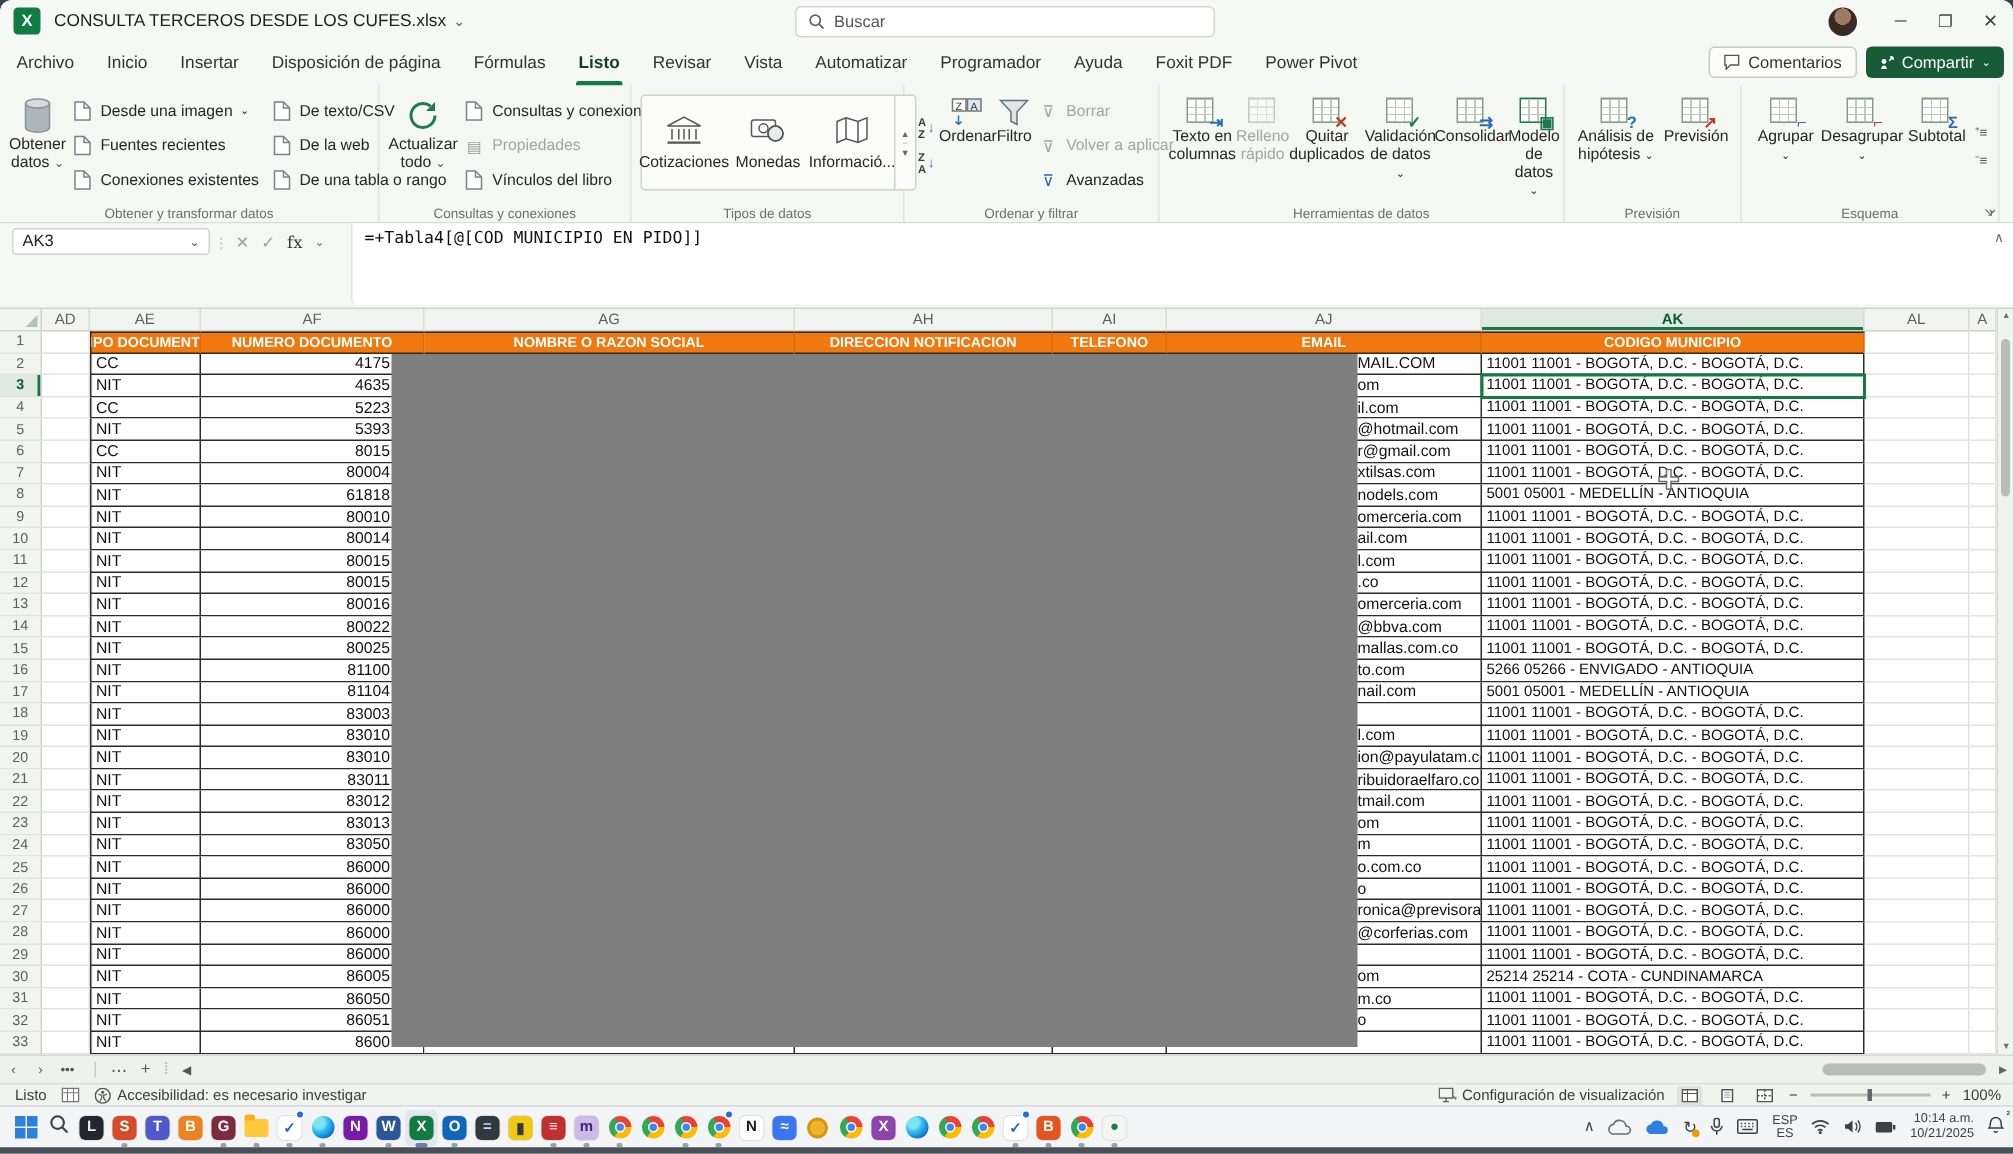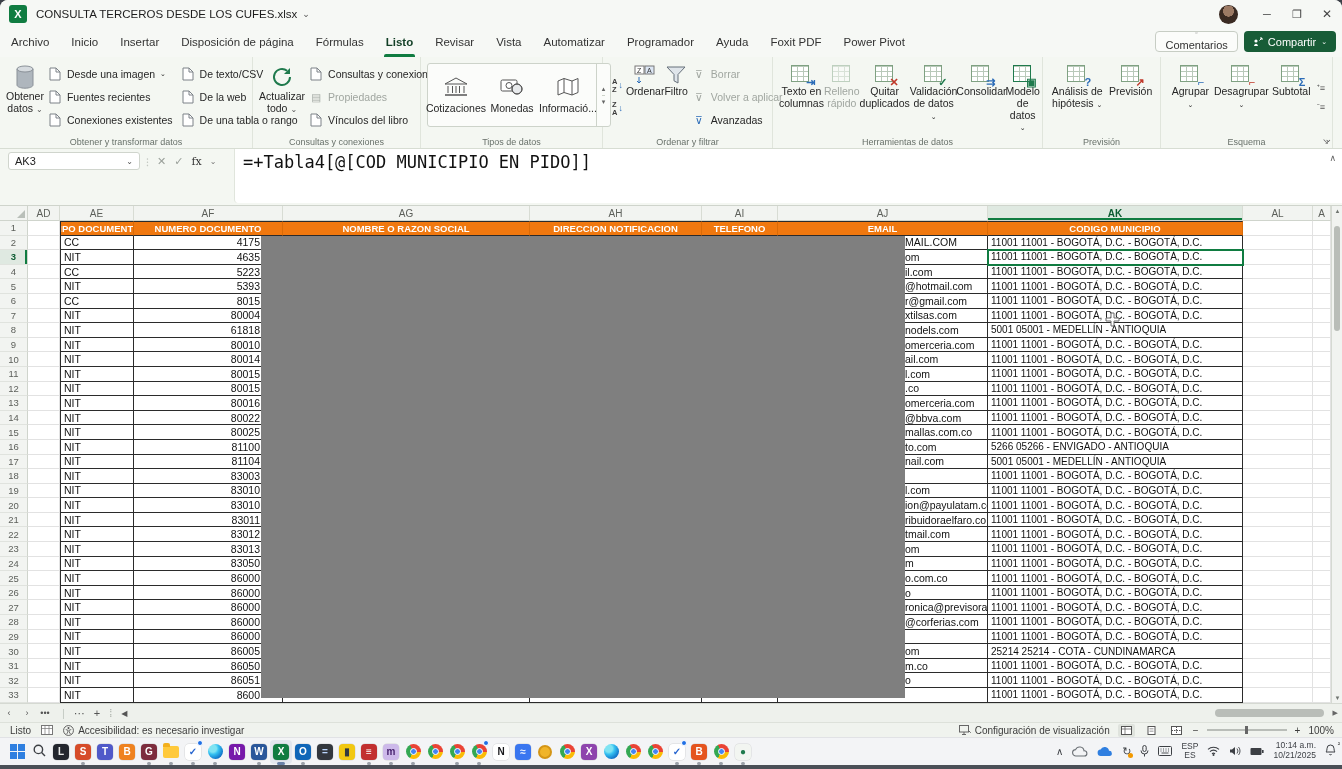--- a/index.html
+++ b/index.html
@@ -19,21 +19,21 @@
   .avatar { width:19px; height:19px; border-radius:50%; background:radial-gradient(circle at 50% 32%, #9c7a64 0 34%, #3a2a22 35% 100%); margin-right:14px; }
   .wbtn { width:30px; height:28px; display:flex; align-items:center; justify-content:center; font-size:11px; color:#444; }
   .wbtn.close { font-size:12px; }
 
   
   .ribbontabs { position:absolute; left:0; top:28px; width:100%; height:29px; background:#f6f8f5; display:flex; align-items:center; }
   .rtab { padding:0 11px; font-size:11.5px; color:#333; height:29px; line-height:29px; position:relative; white-space:nowrap; }
   .rtab.active { font-weight:bold; color:#123f26; }
   .rtab.active::after { content:""; position:absolute; left:9px; right:9px; bottom:0; height:3px; background:#107c41; border-radius:2px 2px 0 0; }
   .tabrow-right { position:absolute; right:6px; top:31px; display:flex; gap:6px; }
-  .comments-btn { height:21px; border:1px solid #c7cdc4; border-radius:4px; background:#fbfcfa; display:flex; align-items:center; gap:5px; padding:0 9px; font-size:11px; color:#333;flex-direction:column; }
+  .comments-btn { height:21px; border:1px solid #c7cdc4; border-radius:4px; background:#fbfcfa; display:flex; align-items:center; gap:5px; padding:0 9px; font-size:11px; color:#333; }
   .share-btn { height:21px; border-radius:4px; background:#185c37; color:#fff; display:flex; align-items:center; gap:5px; padding:0 9px; font-size:11px; }
 
   
   .ribbon { position:absolute; left:0; top:57px; width:100%; height:92px; background:#f4f7f2; border-bottom:1px solid #d7ddd3; display:flex; }
   .rgroup { position:relative; height:100%; border-right:1px solid #e0e5dc; padding:4px 4px 14px 6px; flex:none; }
   .rg-label { position:absolute; bottom:1px; left:0; right:0; text-align:center; font-size:9px; color:#68716a; white-space:nowrap; }
   .rg-content { display:flex; height:72px; align-items:stretch; }
   .bigbtn { width:52px; display:flex; flex-direction:column; align-items:center; justify-content:flex-start; padding-top:3px; text-align:center; font-size:10.5px; color:#262626; line-height:1.15; }
   .bigbtn .chev { font-size:8px; color:#555; }
   .smallcol { display:flex; flex-direction:column; justify-content:space-between; padding:3px 4px; }
@@ -59,21 +59,21 @@
   .ribbon-collapse { position:absolute; right:10px; bottom:4px; font-size:9px; color:#555; }
 
   
   .fbar { position:absolute; left:0; top:149px; width:100%; height:57px; background:#f4f7f2; border-bottom:1px solid #cfd4cc; }
   .namebox { position:absolute; left:8px; top:3px; width:132px; height:18px; background:#fff; border:1px solid #d0d5cd; border-radius:3px; font-size:11px; display:flex; align-items:center; padding:0 6px; justify-content:space-between; color:#222; }
   .namebox .chev { font-size:8px; color:#555; }
   .fb-ctrls { position:absolute; left:146px; top:3px; height:18px; display:flex; align-items:center; gap:8px; font-size:11px; color:#9aa09a; }
   .fb-ctrls .fx { color:#333; font-family:"DejaVu Serif", serif; }
   .fb-ctrls .chev { font-size:8px; }
   .fml-area { position:absolute; left:234px; top:0; right:0; height:54px; background:#fff; border-left:1px solid #e0e5dc; border-radius:0 0 0 4px; }
-  .fml-text { position:absolute; left:8px; top:3px; font-family:"DejaVu Sans Mono", monospace; font-size:17px; color:#111; }
+  .fml-text { position:absolute; left:8px; top:3px; font-family:"DejaVu Sans Mono", monospace; font-size:11px; color:#111; }
   .fml-collapse { position:absolute; right:6px; top:4px; font-size:9px; color:#666; }
 
   
   .grid { position:absolute; left:0; top:206px; width:1331px; height:497px; background:#fff; overflow:hidden; }
   .colrow { display:flex; height:15px; background:#f2f4f1; }
   .corner { width:28px; height:15px; border-right:1px solid #cfd4cc; border-bottom:1px solid #cfd4cc; position:relative; }
   .corner::after { content:""; position:absolute; right:2px; bottom:2px; border-left:8px solid transparent; border-bottom:8px solid #b9bfb9; }
   .ch { height:15px; border-right:1px solid #d8dcd4; border-bottom:1px solid #cfd4cc; font-size:10px; color:#5c5f5a; display:flex; align-items:center; justify-content:center; }
   .ch.sel { background:#dfe9e1; color:#0c5c32; font-weight:bold; box-shadow:inset 0 -2px 0 #107c41; }
   .grow { display:flex; height:14.6px; }
@@ -140,20 +140,27 @@
 </style>
 </head>
 <body>
 
 <div class="window">
 
   <div class="titlebar">
     <div class="xl-logo">X</div>
     <div class="doc-title">CONSULTA TERCEROS DESDE LOS CUFES.xlsx</div>
     <div class="title-chev">⌄</div>
+    <div class="searchbox">
+      <svg width="11" height="11" viewBox="0 0 11 11">
+          <circle cx="4.5" cy="4.5" r="3.4" fill="none" stroke="#666" stroke-width="1.2"></circle>
+          <path d="M7.2 7.2 10 10" stroke="#666" stroke-width="1.2"></path>
+        </svg>
+      <span>Buscar</span>
+    </div>
     <div class="tb-right">
       <div class="avatar"></div>
       <div class="wbtn">─</div>
       <div class="wbtn">❐</div>
       <div class="wbtn close">✕</div>
     </div>
   </div>
 
   <div class="ribbontabs">
       <div class="rtab">Archivo</div>

